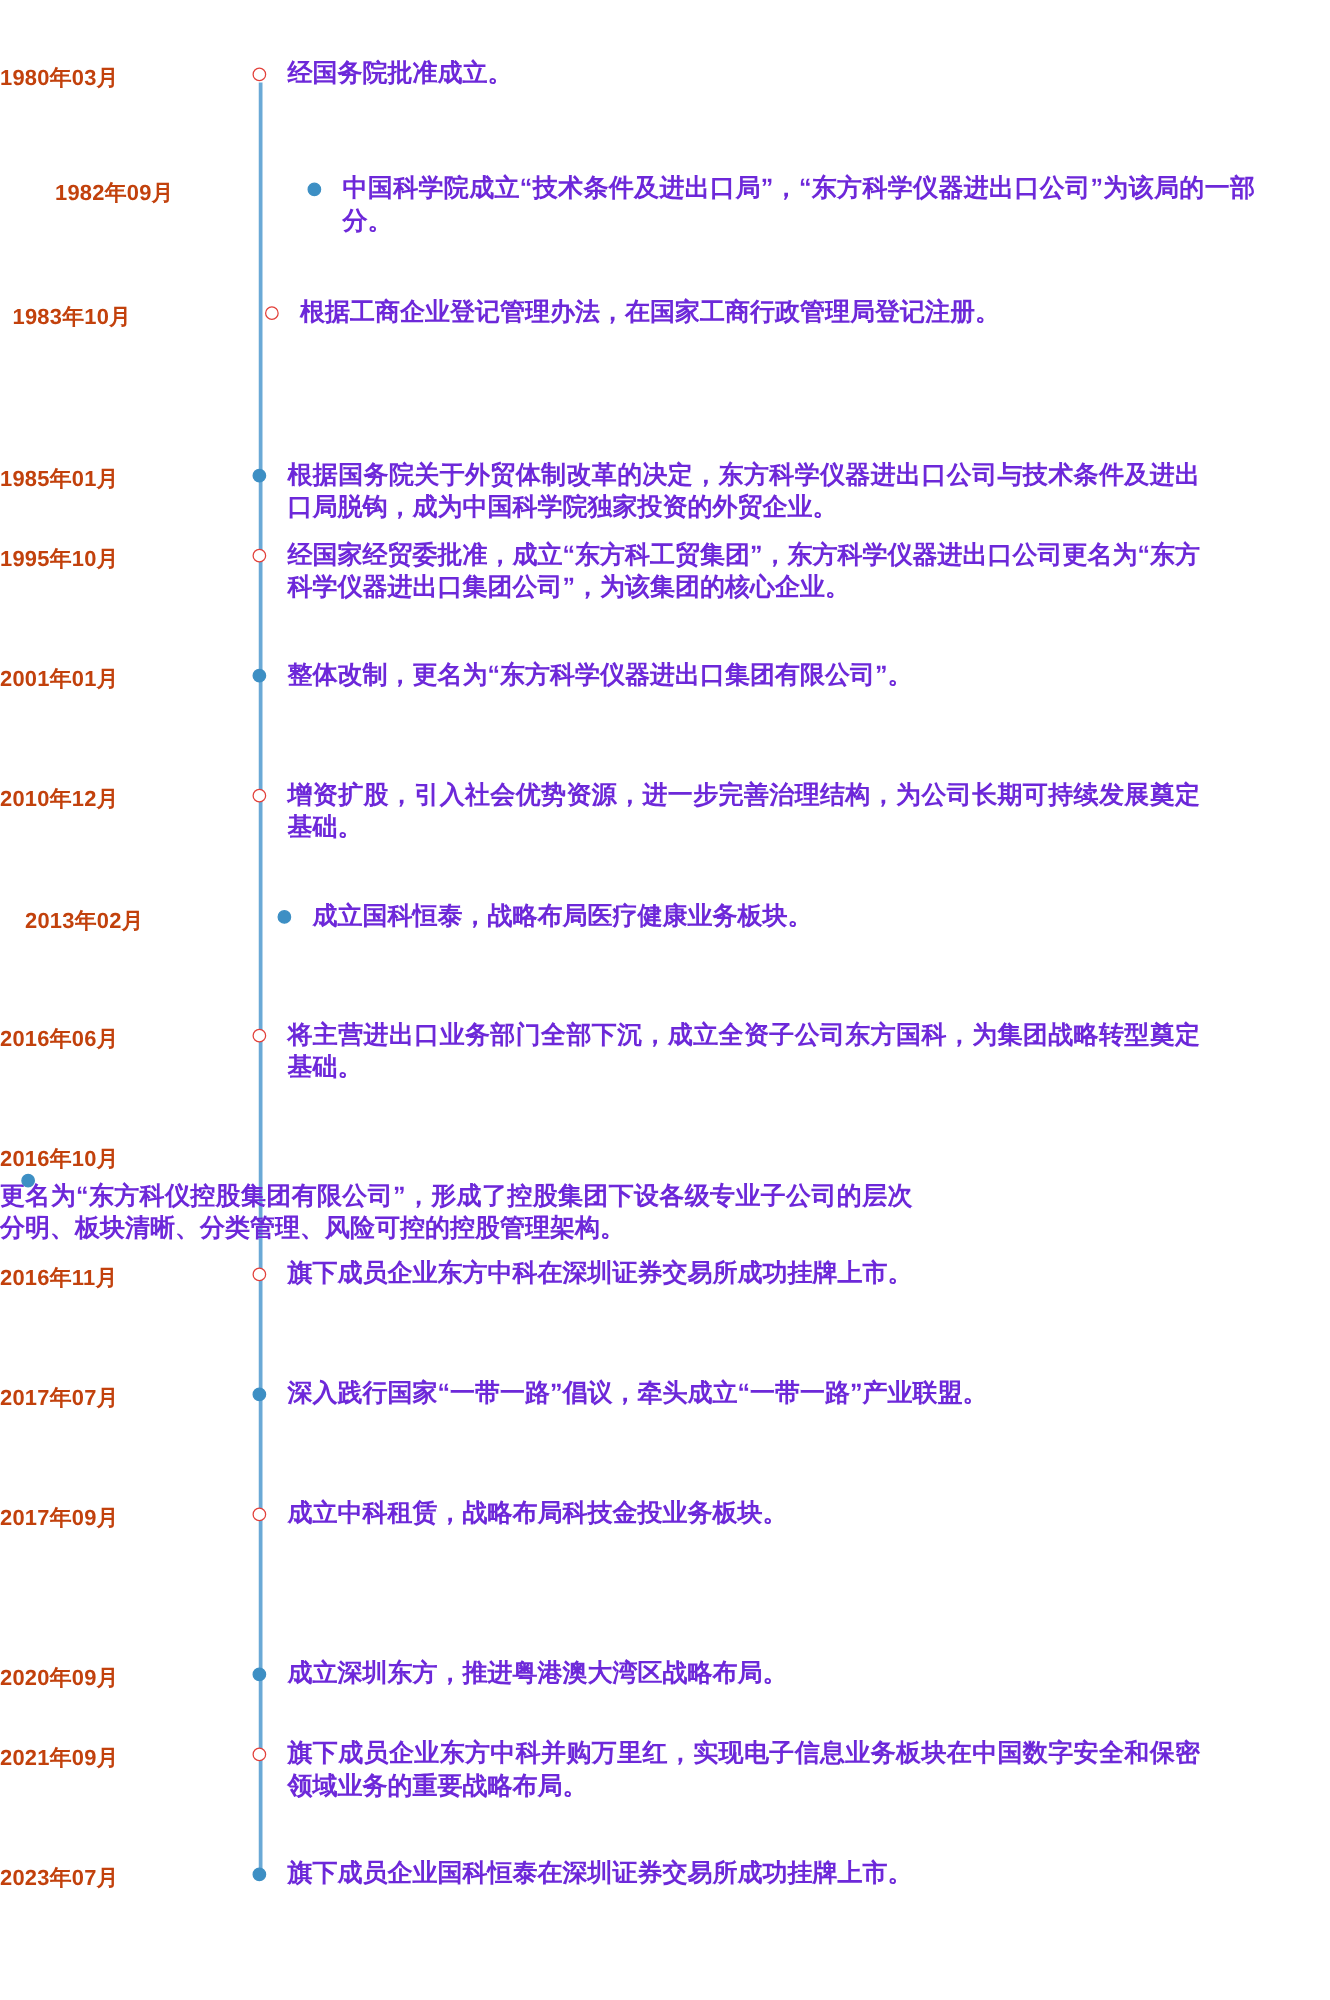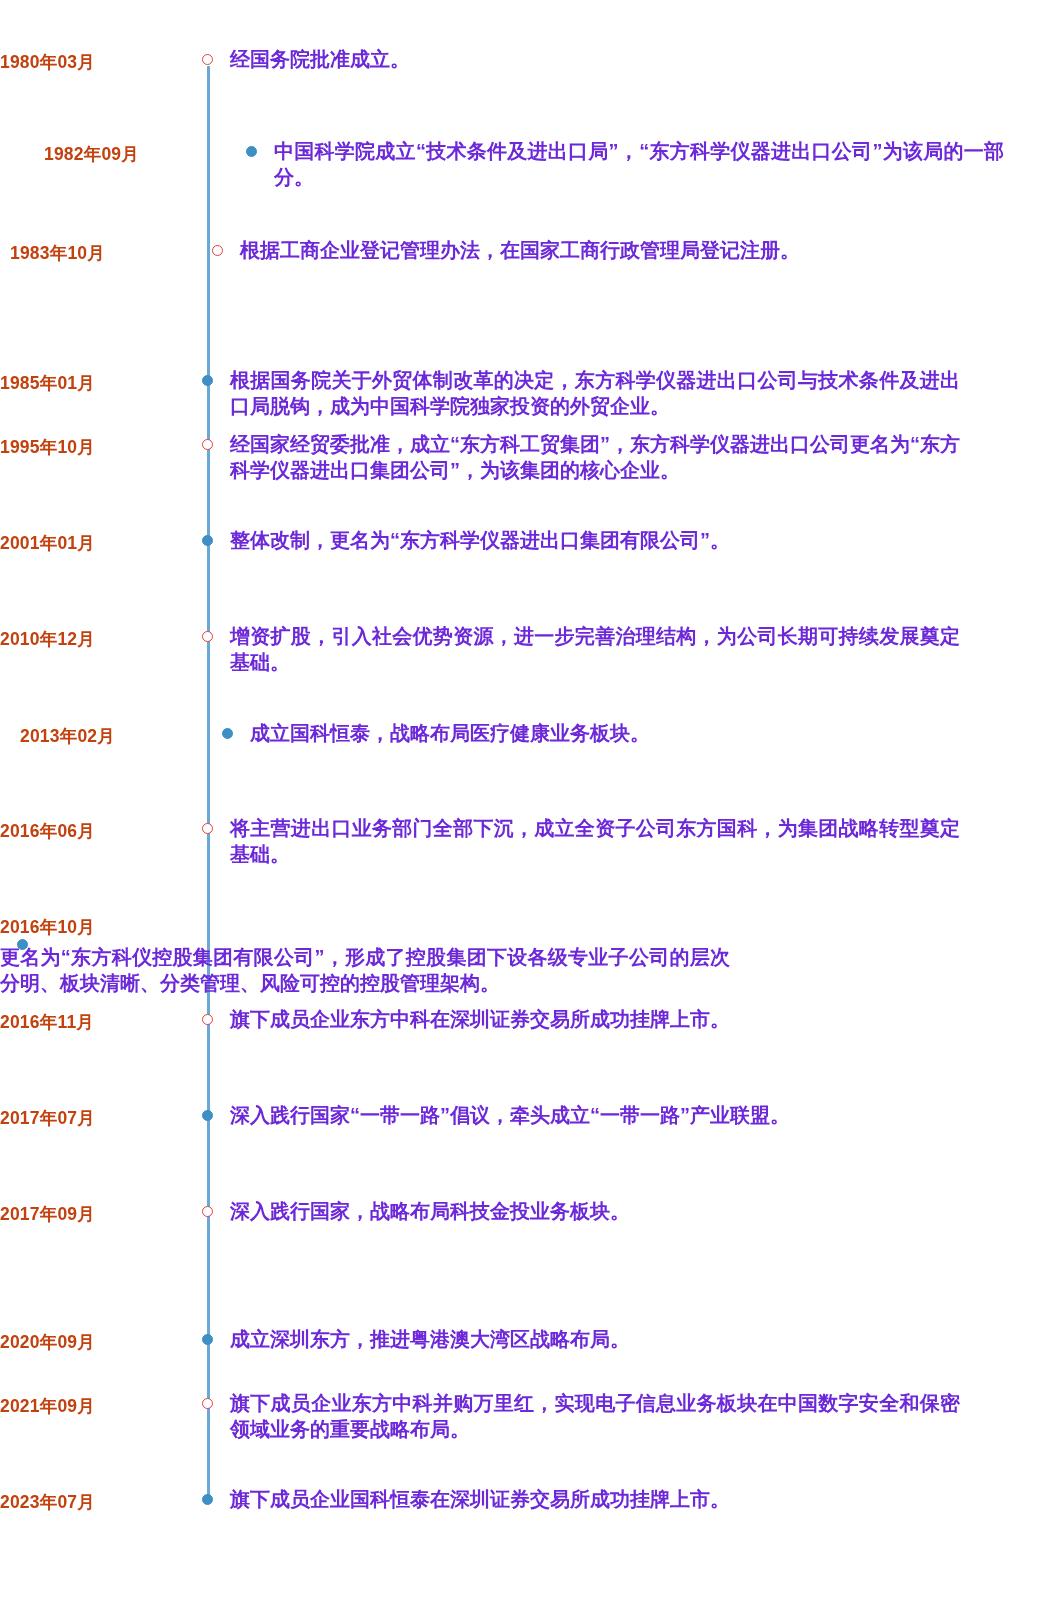--- a/index.html
+++ b/index.html
@@ -167,21 +167,21 @@
         <div class="marker-cell">
           <span class="dot filled"></span>
         </div>
         <div class="desc">深入践行国家“一带一路”倡议，牵头成立“一带一路”产业联盟。</div>
       </div>
       <div class="row" style="top: 1204px;">
         <div class="date">2017年09月</div>
         <div class="marker-cell">
           <span class="dot hollow"></span>
         </div>
-        <div class="desc">深入践行国家，战略布局科技金投业务板块。</div>
+        <div class="desc">成立中科租赁，战略布局科技金投业务板块。</div>
       </div>
       <div class="row" style="top: 1332px;">
         <div class="date">2020年09月</div>
         <div class="marker-cell">
           <span class="dot filled"></span>
         </div>
         <div class="desc">成立深圳东方，推进粤港澳大湾区战略布局。</div>
       </div>
       <div class="row" style="top: 1396px;">
         <div class="date">2021年09月</div>

